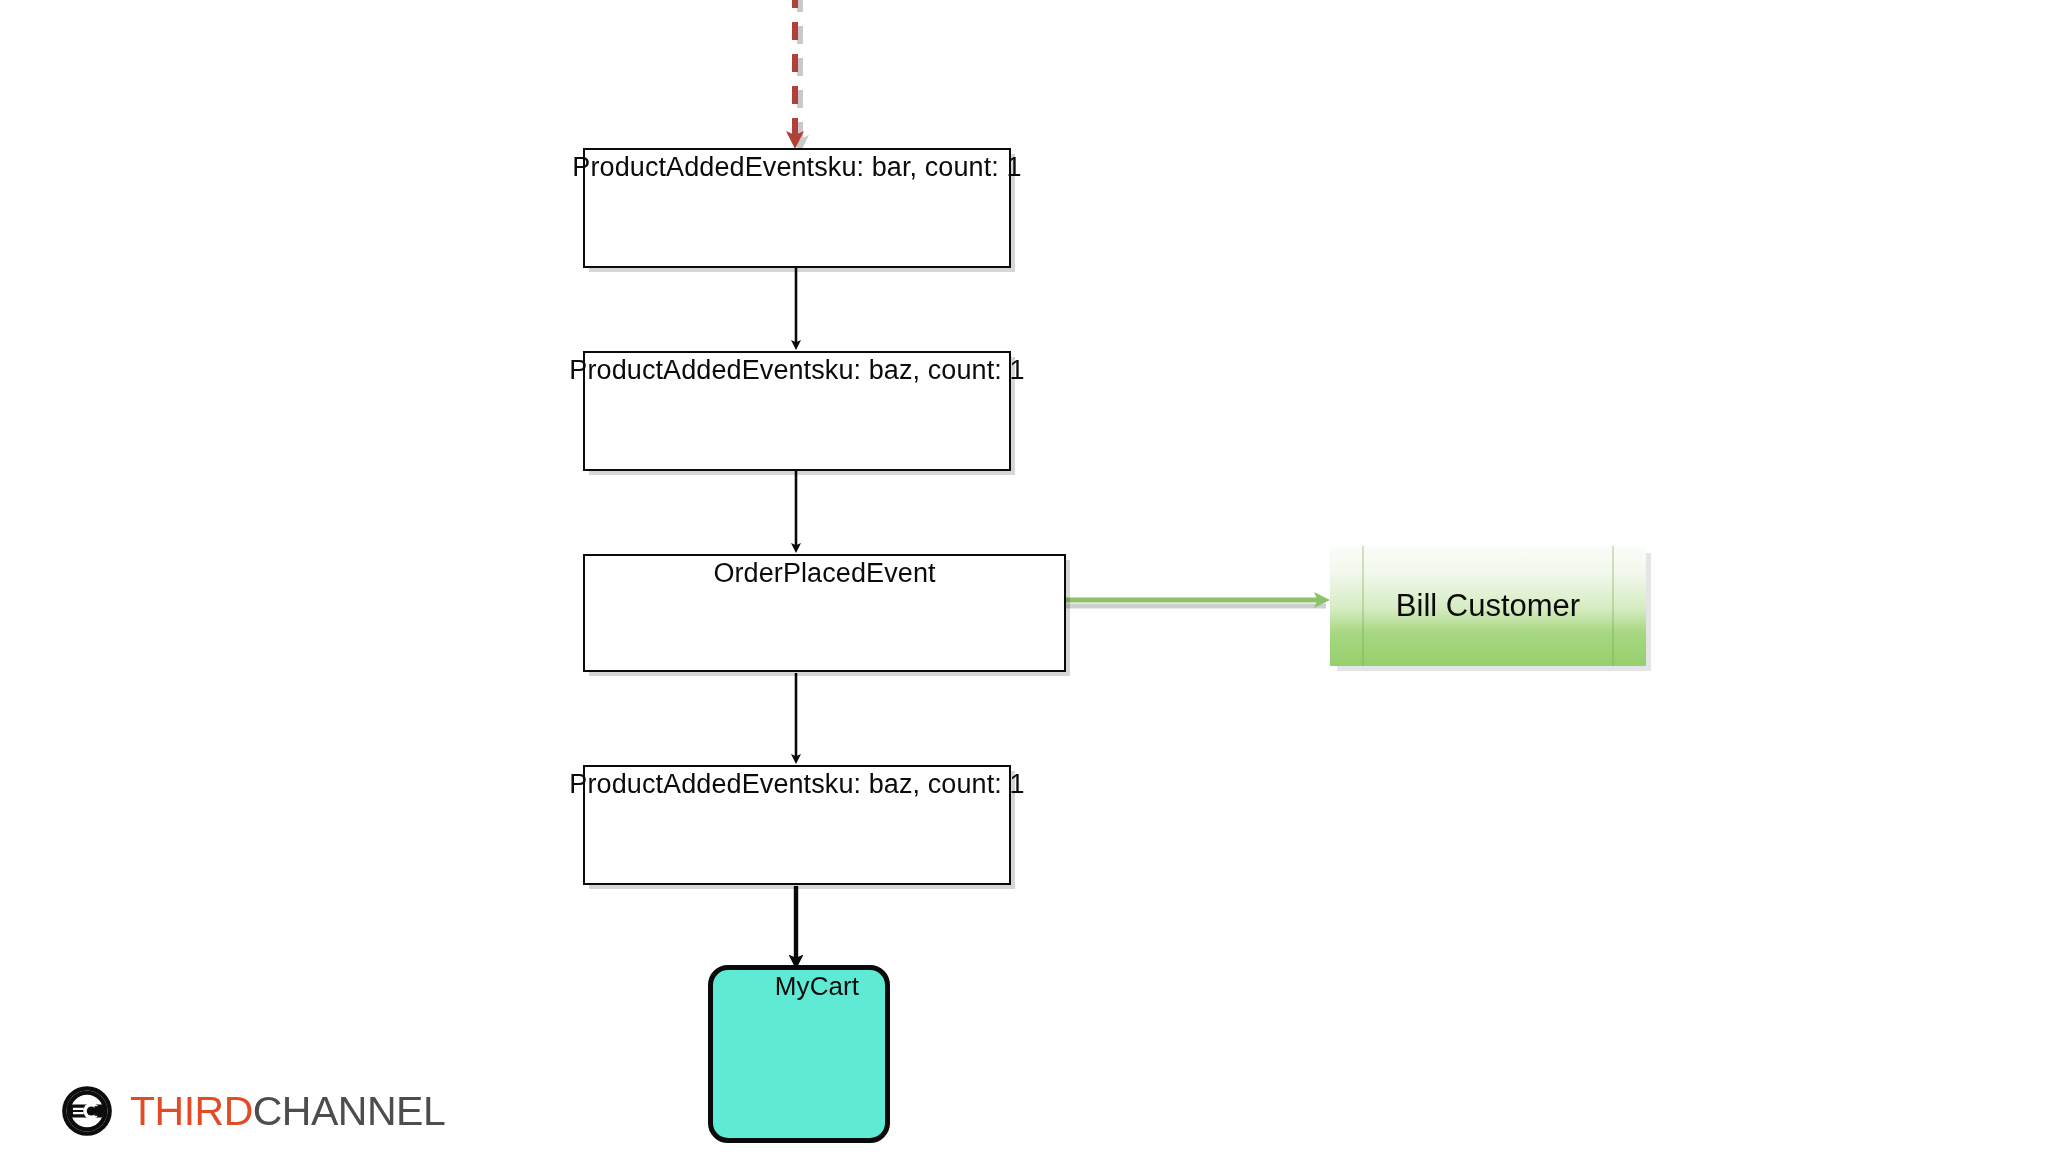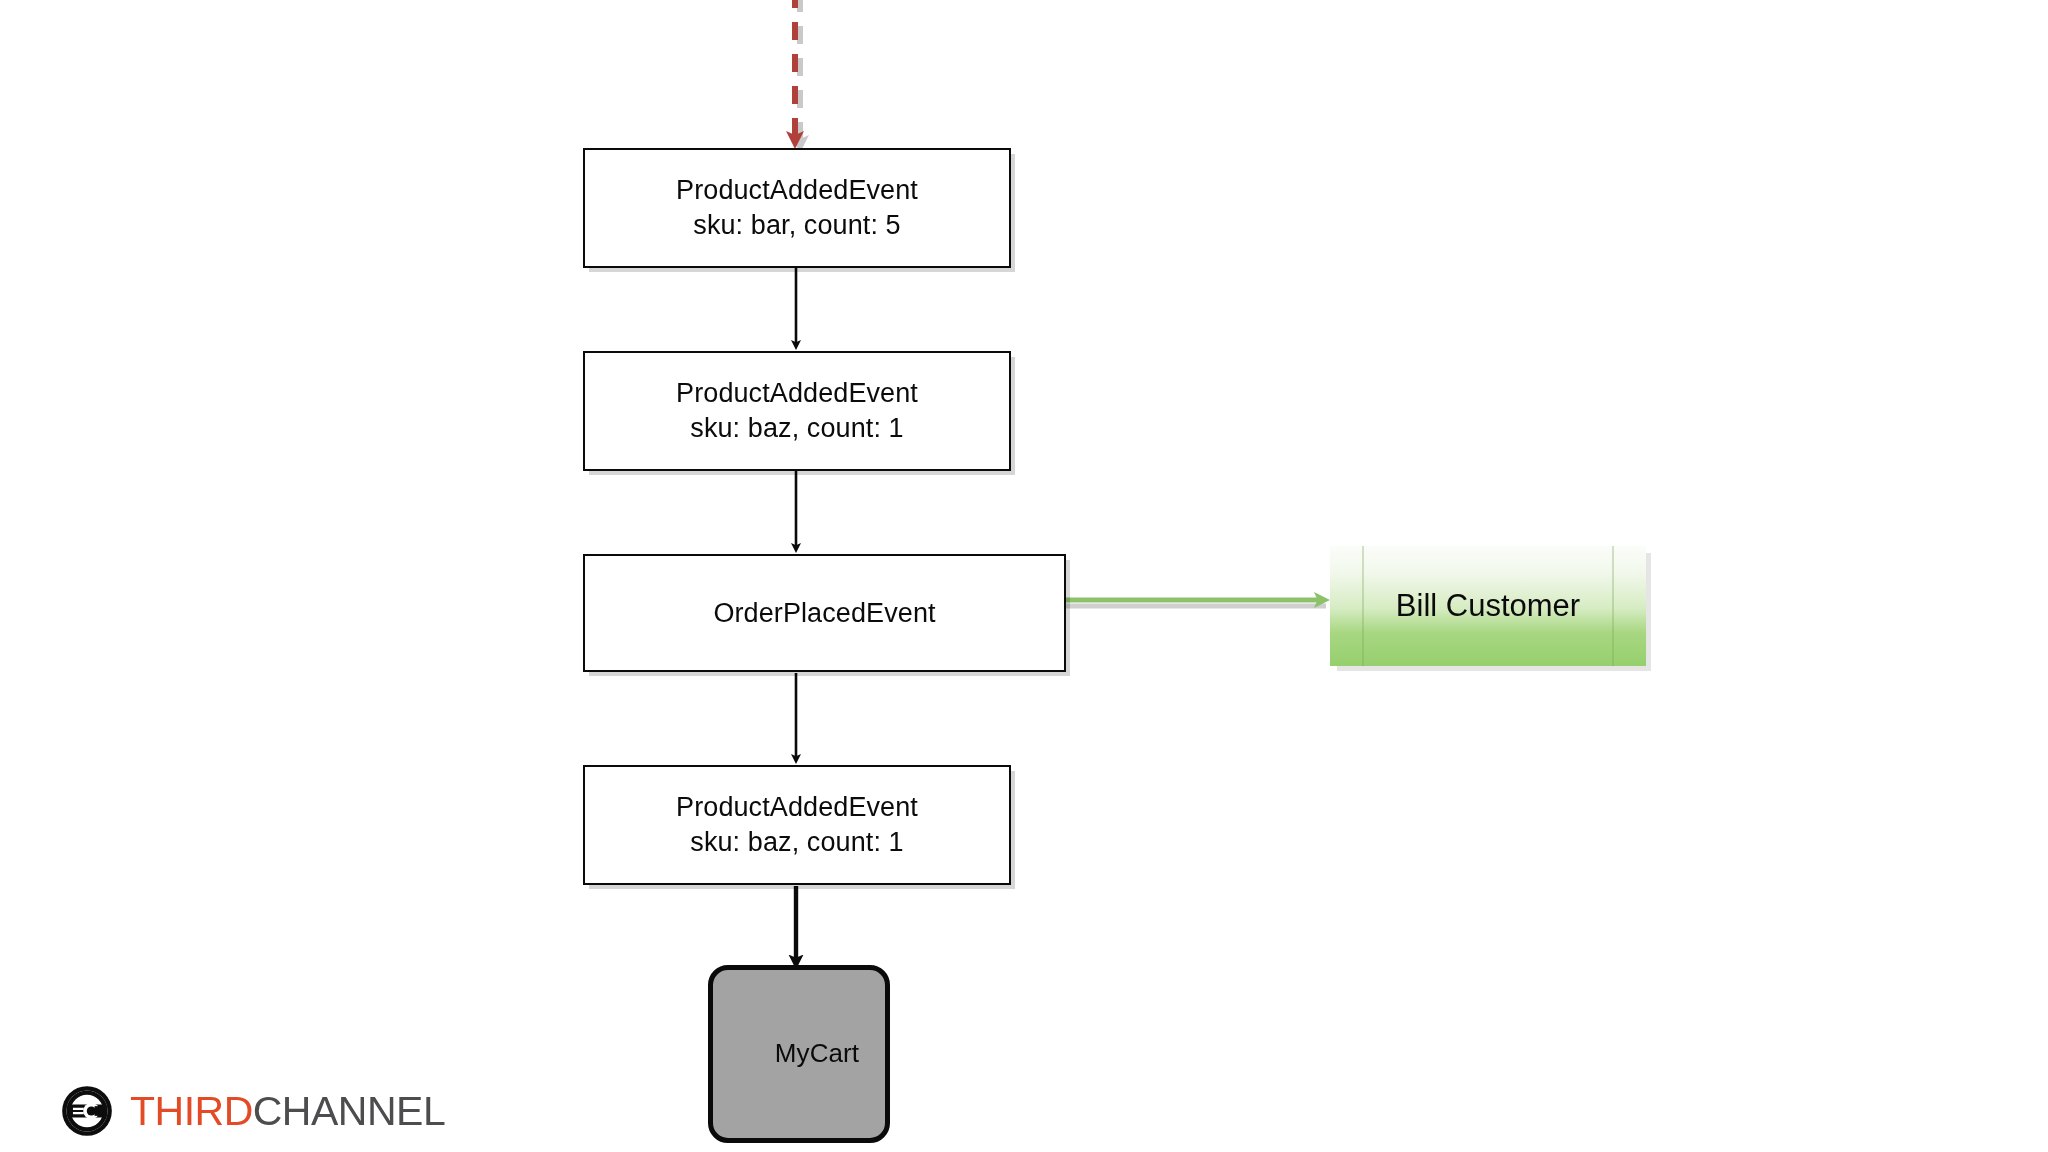--- a/index.html
+++ b/index.html
@@ -23,22 +23,22 @@
     height: 1152px;
   }
 
   
   .event-box {
     position: absolute;
     background: #ffffff;
     border: 2px solid #0a0a0a;
     box-shadow: 5px 5px 0 -1px rgba(0,0,0,0.16);
     display: flex;
-    flex-direction: column;
-    align-items: center;
+    flex-direction: row;
+    align-items: flex-start;
     justify-content: center;
     box-sizing: border-box;
     z-index: 5;
   }
   .event-line {
     font-size: 27px;
     color: #0b0b0b;
     line-height: 1.28;
     letter-spacing: 0.1px;
     white-space: nowrap;
@@ -49,25 +49,24 @@
   #box-order-placed  { left: 583px; top: 554px;  width: 483px; height: 118px; }
   #box-product-baz-2 { left: 583px; top: 765px;  width: 428px; height: 120px; }
 
   
   #box-mycart {
     position: absolute;
     left: 708px;
     top: 965px;
     width: 182px;
     height: 178px;
-    background: #a3a3a3;
+    background: #5eead4;
     border: 5px solid #0a0a0a;
     border-radius: 20px;
     display: flex;
-    align-items: center;
     justify-content: center;
     box-sizing: border-box;
     z-index: 5;
     padding-left: 36px;
   }
   #box-mycart .event-line { font-size: 26px; }
 
   
   #box-bill-customer {
     position: absolute;
@@ -167,21 +166,21 @@
     <line x1="796" y1="886" x2="796" y2="962" stroke="#0a0a0a" stroke-width="4.4" marker-end="url(#arrow-black-thick)"></line>
 
     <g>
       <line x1="1016" y1="606" x2="1326" y2="606" stroke="#cfcfcf" stroke-width="5"></line>
       <line x1="1013" y1="600" x2="1322" y2="600" stroke="#8dc16a" stroke-width="5" marker-end="url(#arrow-green)"></line>
     </g>
   </svg>
 
   <div class="event-box" id="box-product-bar">
     <div class="event-line">ProductAddedEvent</div>
-    <div class="event-line">sku: bar, count: 5</div>
+    <div class="event-line">sku: bar, count: 1</div>
   </div>
 
   <div class="event-box" id="box-product-baz-1">
     <div class="event-line">ProductAddedEvent</div>
     <div class="event-line">sku: baz, count: 1</div>
   </div>
 
   <div class="event-box" id="box-order-placed">
     <div class="event-line">OrderPlacedEvent</div>
   </div>

